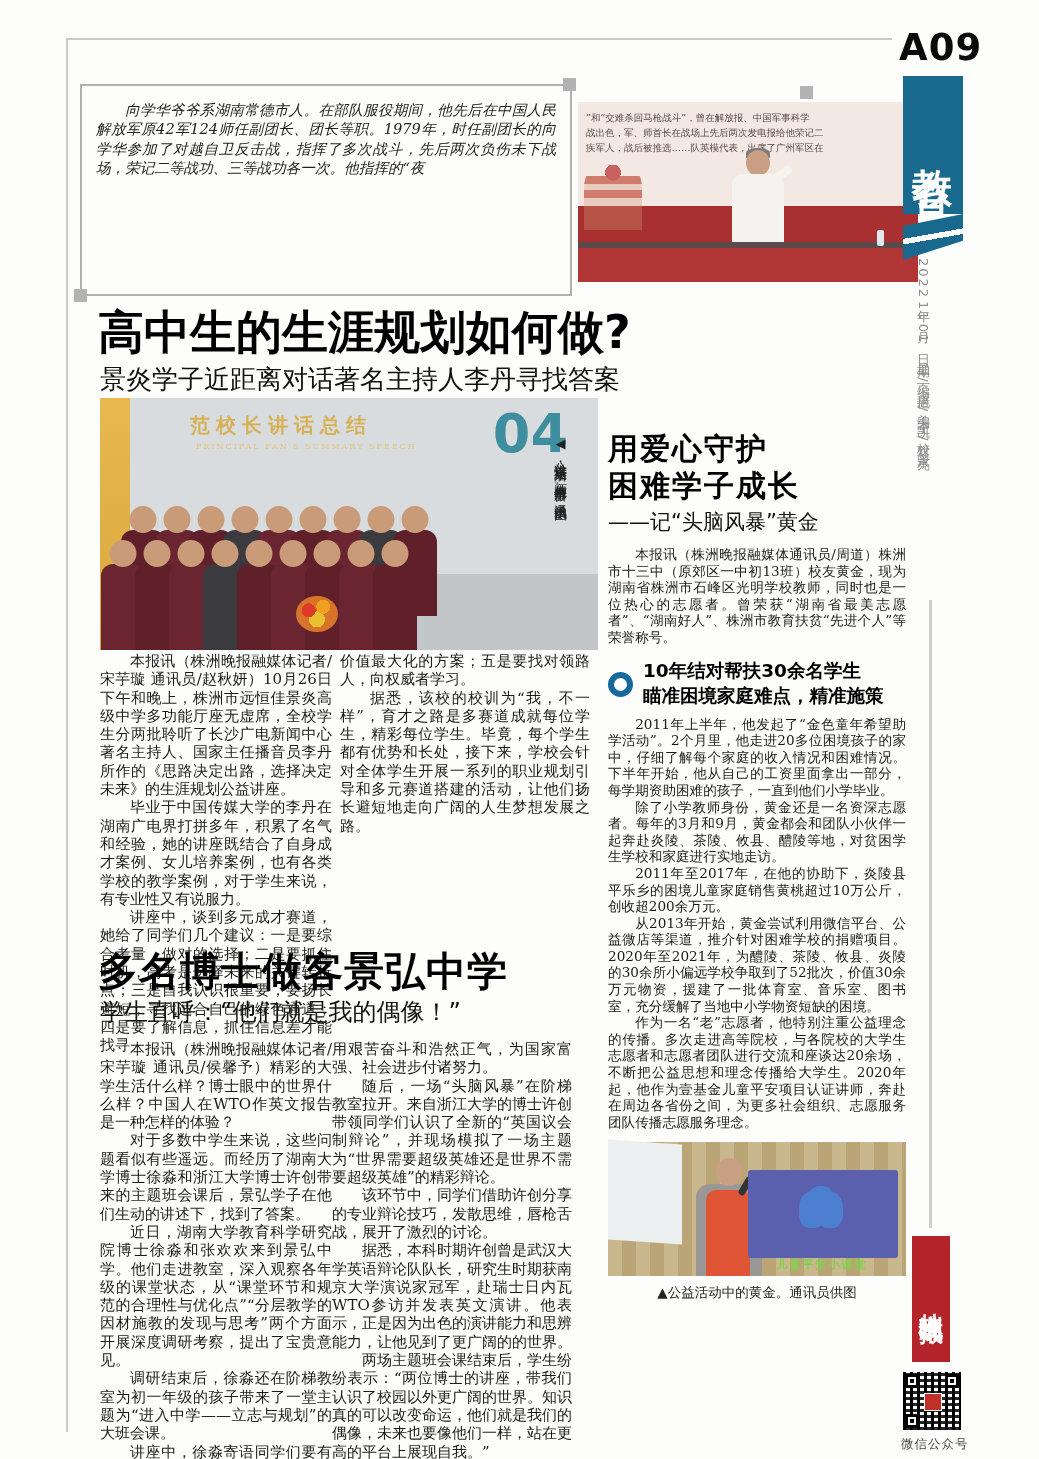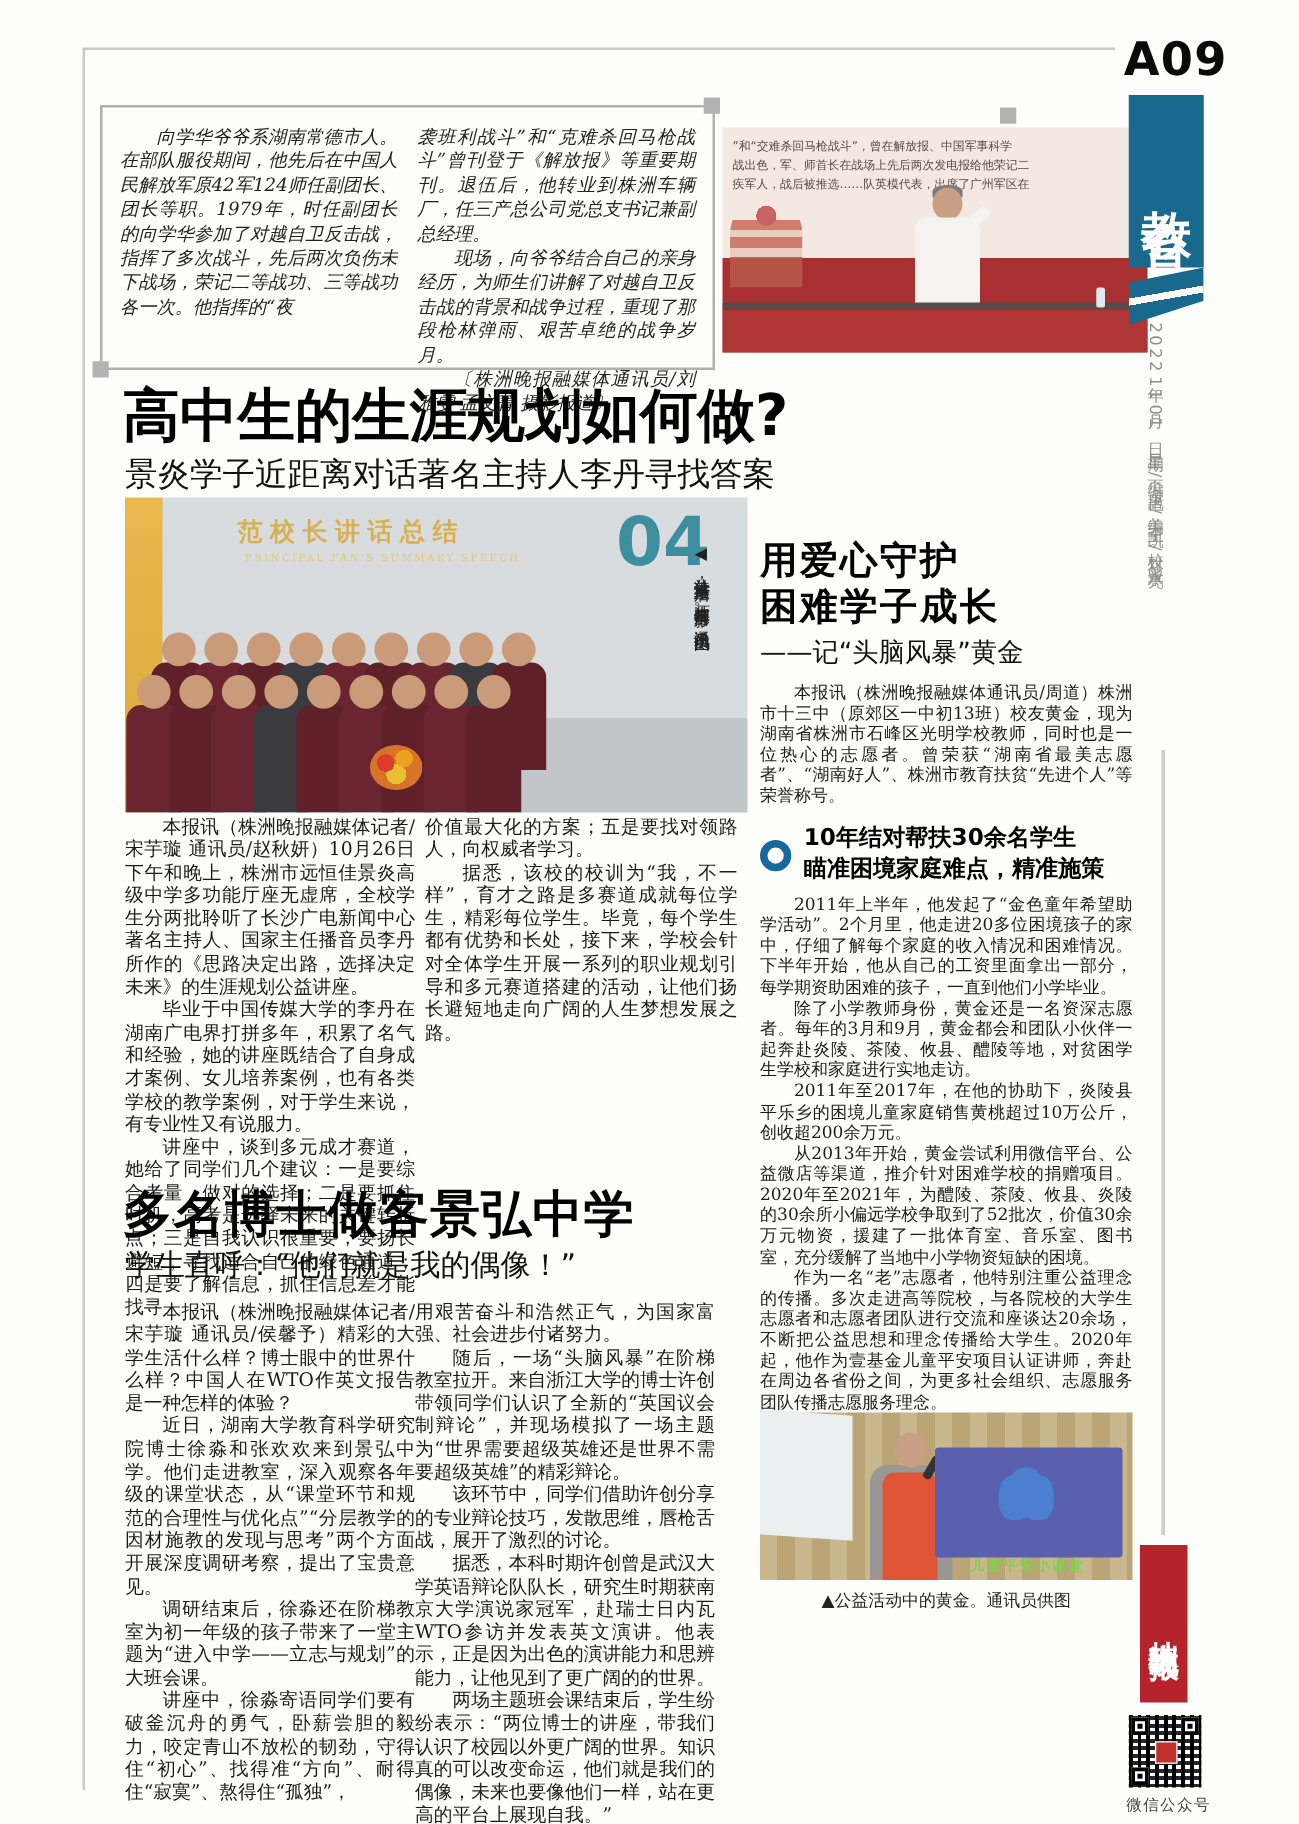--- a/index.html
+++ b/index.html
@@ -60,21 +60,21 @@
   .prow{position:absolute;display:flex;}
   .person{width:44px;height:86px;background:#5f2029;border-radius:12px 12px 0 0;position:relative;margin:0 -5px;}
   .person::before{content:"";position:absolute;top:-24px;left:50%;transform:translateX(-50%);
         width:27px;height:27px;border-radius:50%;background:#c99b78;}
   .person.alt{background:#6b2531;}
   .person.dark{background:#3a3a3f;}
   #big-photo .flowers{position:absolute;left:196px;bottom:18px;width:42px;height:36px;border-radius:50%;
         background:radial-gradient(circle at 30% 40%,#e03a2a 0 7px,transparent 7px),
                    radial-gradient(circle at 65% 30%,#f0a020 0 7px,transparent 7px),
                    radial-gradient(circle at 50% 65%,#e8c030 0 8px,transparent 8px),#d8742a;}
-  #right-photo{width:298px;height:134px;position:relative;
+  #right-photo{width:298px;height:134px;position:relative;margin-top:12px;
         background:repeating-linear-gradient(90deg,#c9b88e 0 14px,#bba577 14px 28px);}
   #right-photo .pscreen{position:absolute;left:0;top:0;width:74px;height:100px;background:#eceff0;transform:skewY(4deg);}
   #right-photo .banner{position:absolute;right:8px;top:28px;width:150px;height:88px;background:#5a5fae;
         border-radius:3px;}
   #right-photo .mascot{position:absolute;right:70px;top:44px;width:30px;height:40px;border-radius:45% 45% 40% 40%;
         background:#4d7fd0;box-shadow:-9px 4px 0 -2px #4d7fd0,9px 4px 0 -2px #4d7fd0;}
   #right-photo .banner-text{position:absolute;right:14px;bottom:4px;width:140px;text-align:center;
         font-size:11px;font-weight:700;color:#7fd24d;letter-spacing:2px;
         font-family:"DejaVu Sans","Liberation Sans",sans-serif;}
   #right-photo .vman-head{position:absolute;left:108px;top:16px;width:26px;height:28px;border-radius:50%;background:#caa084;}
@@ -130,25 +130,20 @@
 
 <div id="page">
 
   <div class="abs hline" style="left:68px;top:38px;width:824px;"></div>
   <div class="abs vline" style="left:66px;top:38px;height:1394px;"></div>
 
   <div class="abs" id="topbox">
     <div class="col">
       <p>向学华爷爷系湖南常德市人。在部队服役期间，他先后在中国人民解放军原42军124师任副团长、团长等职。1979年，时任副团长的向学华参加了对越自卫反击战，指挥了多次战斗，先后两次负伤未下战场，荣记二等战功、三等战功各一次。他指挥的“夜</p>
     </div>
-    <div class="col">
-      <p class="noindent">袭班利战斗”和“克难杀回马枪战斗”曾刊登于《解放报》等重要期刊。退伍后，他转业到株洲车辆厂，任三产总公司党总支书记兼副总经理。</p>
-      <p>现场，向爷爷结合自己的亲身经历，为师生们讲解了对越自卫反击战的背景和战争过程，重现了那段枪林弹雨、艰苦卓绝的战争岁月。</p>
-      <p>〔株洲晚报融媒体通讯员/刘雅雯 孟文菁 摄影报道〕</p>
-    </div>
   </div>
   <div class="abs handle" style="left:563px;top:78px;"></div>
   <div class="abs handle" style="left:74px;top:289px;"></div>
 
   <div class="abs handle" style="left:800px;top:86px;"></div>
   <div class="photo" id="top-photo">
     <div class="screen-text">
       <div>”和“交难杀回马枪战斗”，曾在解放报、中国军事科学</div>
       <div>战出色，军、师首长在战场上先后两次发电报给他荣记二</div>
       <div>疾军人，战后被推选……队英模代表，出席了广州军区在</div>
@@ -223,20 +218,21 @@
   </div>
   <div class="abs bodycol" id="main-col2">
     <p class="noindent">价值最大化的方案；五是要找对领路人，向权威者学习。</p>
     <p>据悉，该校的校训为“我，不一样”，育才之路是多赛道成就每位学生，精彩每位学生。毕竟，每个学生都有优势和长处，接下来，学校会针对全体学生开展一系列的职业规划引导和多元赛道搭建的活动，让他们扬长避短地走向广阔的人生梦想发展之路。</p>
   </div>
 
   <div class="abs h-sans" id="bottom-headline">多名博士做客景弘中学</div>
   <div class="abs" id="bottom-subhead">学生直呼：“他们就是我的偶像！”</div>
   <div class="abs bodycol" id="bot-col1">
     <p>本报讯（株洲晚报融媒体记者/宋芋璇 通讯员/侯馨予）精彩的大学生活什么样？博士眼中的世界什么样？中国人在WTO作英文报告是一种怎样的体验？</p>
+    <p>对于多数中学生来说，这些问题看似有些遥远。而经历了湖南大学博士徐淼和浙江大学博士许创带来的主题班会课后，景弘学子在他们生动的讲述下，找到了答案。</p>
     <p>近日，湖南大学教育科学研究院博士徐淼和张欢欢来到景弘中学。他们走进教室，深入观察各年级的课堂状态，从“课堂环节和规范的合理性与优化点”“分层教学的因材施教的发现与思考”两个方面开展深度调研考察，提出了宝贵意见。</p>
     <p>调研结束后，徐淼还在阶梯教室为初一年级的孩子带来了一堂主题为“进入中学——立志与规划”的大班会课。</p>
     <p>讲座中，徐淼寄语同学们要有破釜沉舟的勇气，卧薪尝胆的毅力，咬定青山不放松的韧劲，守得住“初心”、找得准“方向”、耐得住“寂寞”、熬得住“孤独”，</p>
   </div>
   <div class="abs bodycol" id="bot-col2">
     <p class="noindent">用艰苦奋斗和浩然正气，为国家富强、社会进步付诸努力。</p>
     <p>随后，一场“头脑风暴”在阶梯教室拉开。来自浙江大学的博士许创带领同学们认识了全新的“英国议会制辩论”，并现场模拟了一场主题为“世界需要超级英雄还是世界不需要超级英雄”的精彩辩论。</p>
     <p>该环节中，同学们借助许创分享的专业辩论技巧，发散思维，唇枪舌战，展开了激烈的讨论。</p>
     <p>据悉，本科时期许创曾是武汉大学英语辩论队队长，研究生时期获南京大学演说家冠军，赴瑞士日内瓦WTO参访并发表英文演讲。他表示，正是因为出色的演讲能力和思辨能力，让他见到了更广阔的的世界。</p>
     <p>两场主题班会课结束后，学生纷纷表示：“两位博士的讲座，带我们认识了校园以外更广阔的世界。知识真的可以改变命运，他们就是我们的偶像，未来也要像他们一样，站在更高的平台上展现自我。”</p>

